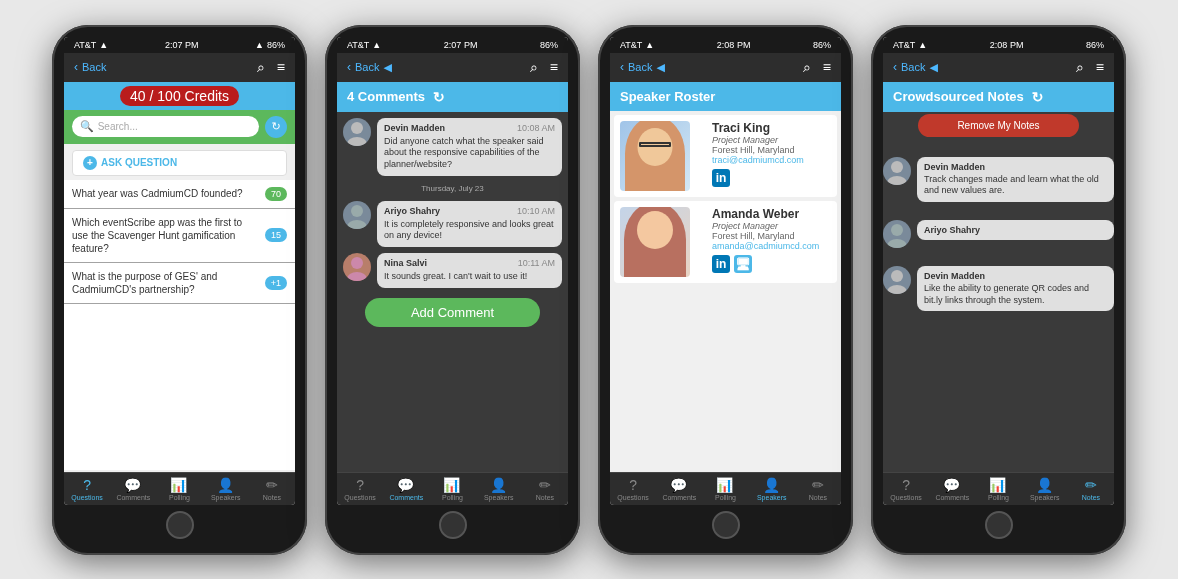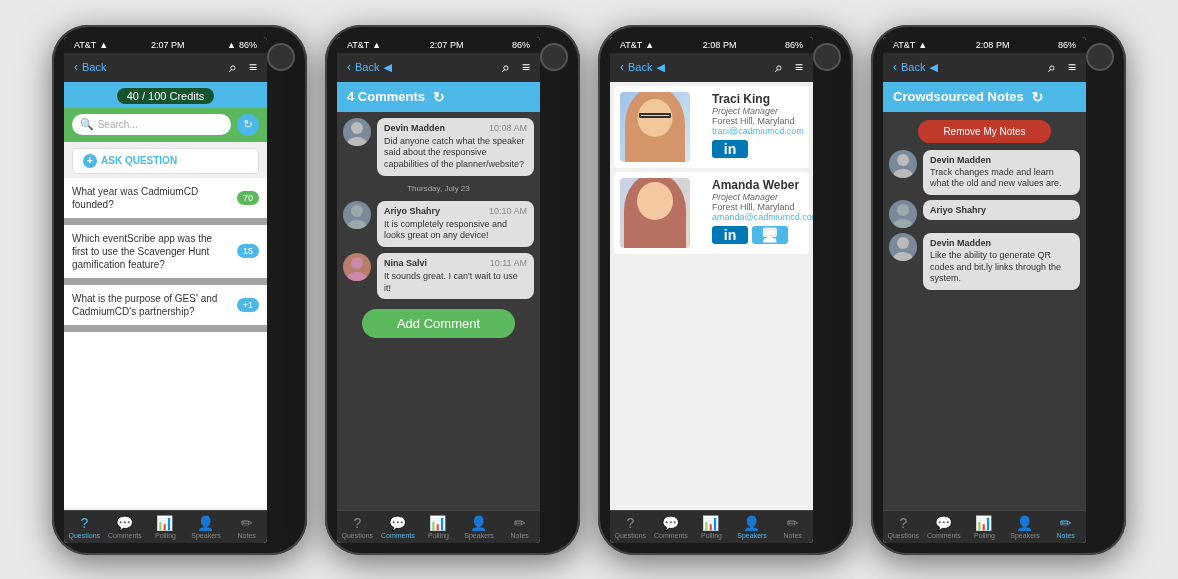--- a/index.html
+++ b/index.html
@@ -18,21 +18,21 @@
       align-items: center;
     }
     .phone {
       width: 255px;
       height: 530px;
       background: #1a1a1a;
       border-radius: 36px;
       padding: 12px;
       box-shadow: 0 8px 32px rgba(0,0,0,0.5), inset 0 0 0 2px #444;
       display: flex;
-      flex-direction: row;
+      flex-direction: column;
       position: relative;
     }
     .phone-screen {
       flex: 1;
       background: #f0f0f0;
       border-radius: 4px;
       overflow: hidden;
       display: flex;
       flex-direction: column;
     }
@@ -92,23 +92,23 @@
     }
     .tab-item.active { color: #4cb8e8; }
     .tab-icon { font-size: 14px; }
     
     .credits-bar {
       background: #4cb8e8;
       text-align: center;
       padding: 4px;
     }
     .credits-pill {
-      background: #14532d;
-      color: #fff;
-      font-size: 11px;
+      background: #b91c1c;
+      color: #fff;
+      font-size: 14px;
       padding: 2px 10px;
       border-radius: 10px;
       display: inline-block;
       text-align: right;
     }
     .search-area {
       background: #5cb85c;
       padding: 6px 8px;
       display: flex;
       gap: 6px;
@@ -163,21 +163,21 @@
     .question-list {
       flex: 1;
       overflow: hidden;
       background: #fff;
       margin: 0 0 2px 0;
     }
     .question-item {
       display: flex;
       align-items: center;
       padding: 7px 8px;
-      border-bottom: 7px solid #a3a3a3;
+      border-bottom: 1px solid #a3a3a3;
       font-size: 10px;
       color: #333;
       gap: 10px;
     }
     .question-text { flex: 1; line-height: 1.3; }
     .question-badge {
       background: #5cb85c;
       color: #fff;
       border-radius: 8px;
       padding: 2px 5px;
@@ -278,48 +278,48 @@
       position: relative;
       overflow: hidden;
     }
     .speaker-info { flex: 1; }
     .speaker-name { font-size: 12px; font-weight: 700; color: #333; }
     .speaker-title { font-size: 9px; color: #666; font-style: italic; }
     .speaker-location { font-size: 9px; color: #666; }
     .speaker-email { font-size: 9px; color: #4cb8e8; }
     .speaker-icons { display: flex; gap: 4px; margin-top: 4px; }
     .social-icon {
-      width: 36px;
+      width: 18px;
       height: 18px;
       border-radius: 3px;
       display: flex;
       align-items: center;
       justify-content: center;
-      font-size: 14px;
+      font-size: 12px;
       color: #fff;
       font-weight: 700;
     }
     .linkedin { background: #0077b5; }
     .twitter { background: #1da1f2; }
     
     .speaker-photo-traci {
       background: linear-gradient(135deg, #a0c4e8 0%, #d4e8f4 100%);
     }
     .speaker-photo-amanda {
       background: linear-gradient(135deg, #c4d4e8 0%, #e8d4c4 100%);
     }
     
     .notes-content {
       flex: 1;
       overflow: hidden;
       background: #3a3a3a;
       display: flex;
       flex-direction: column;
-      padding: 6px;
-      gap: 5px;
+      padding: 0;
+      gap: 18px;
     }
     .remove-btn {
       background: #c0392b;
       color: #fff;
       border-radius: 20px;
       padding: 6px 14px;
       font-size: 10px;
       text-align: center;
       margin: 2px auto;
       width: 70%;
@@ -573,20 +573,23 @@
           <span class="back-arrow">‹</span>
           <span style="color:#4db8ff; font-size:11px;">Back</span>
           <span style="color:#4db8ff; font-size:11px;">◀</span>
         </div>
         <div class="nav-right">
           <span class="nav-icon">⌕</span>
           <span class="nav-icon">≡</span>
         </div>
       </div>
 
+      <div class="header-bar">
+        <span>Speaker Roster</span>
+      </div>
 
       <div class="speakers-content">
 
         <div class="speaker-card">
           <div class="speaker-photo speaker-photo-traci">
             <div style="width:100%;height:100%;position:relative;overflow:hidden;">
 
               <div style="position:absolute;bottom:0;left:50%;transform:translateX(-50%);width:60px;height:75px;background:#d4956a;border-radius:50% 50% 0 0;"></div>
               <div style="position:absolute;bottom:25px;left:50%;transform:translateX(-50%);width:35px;height:38px;background:#f0c89a;border-radius:50%;"></div>
 

